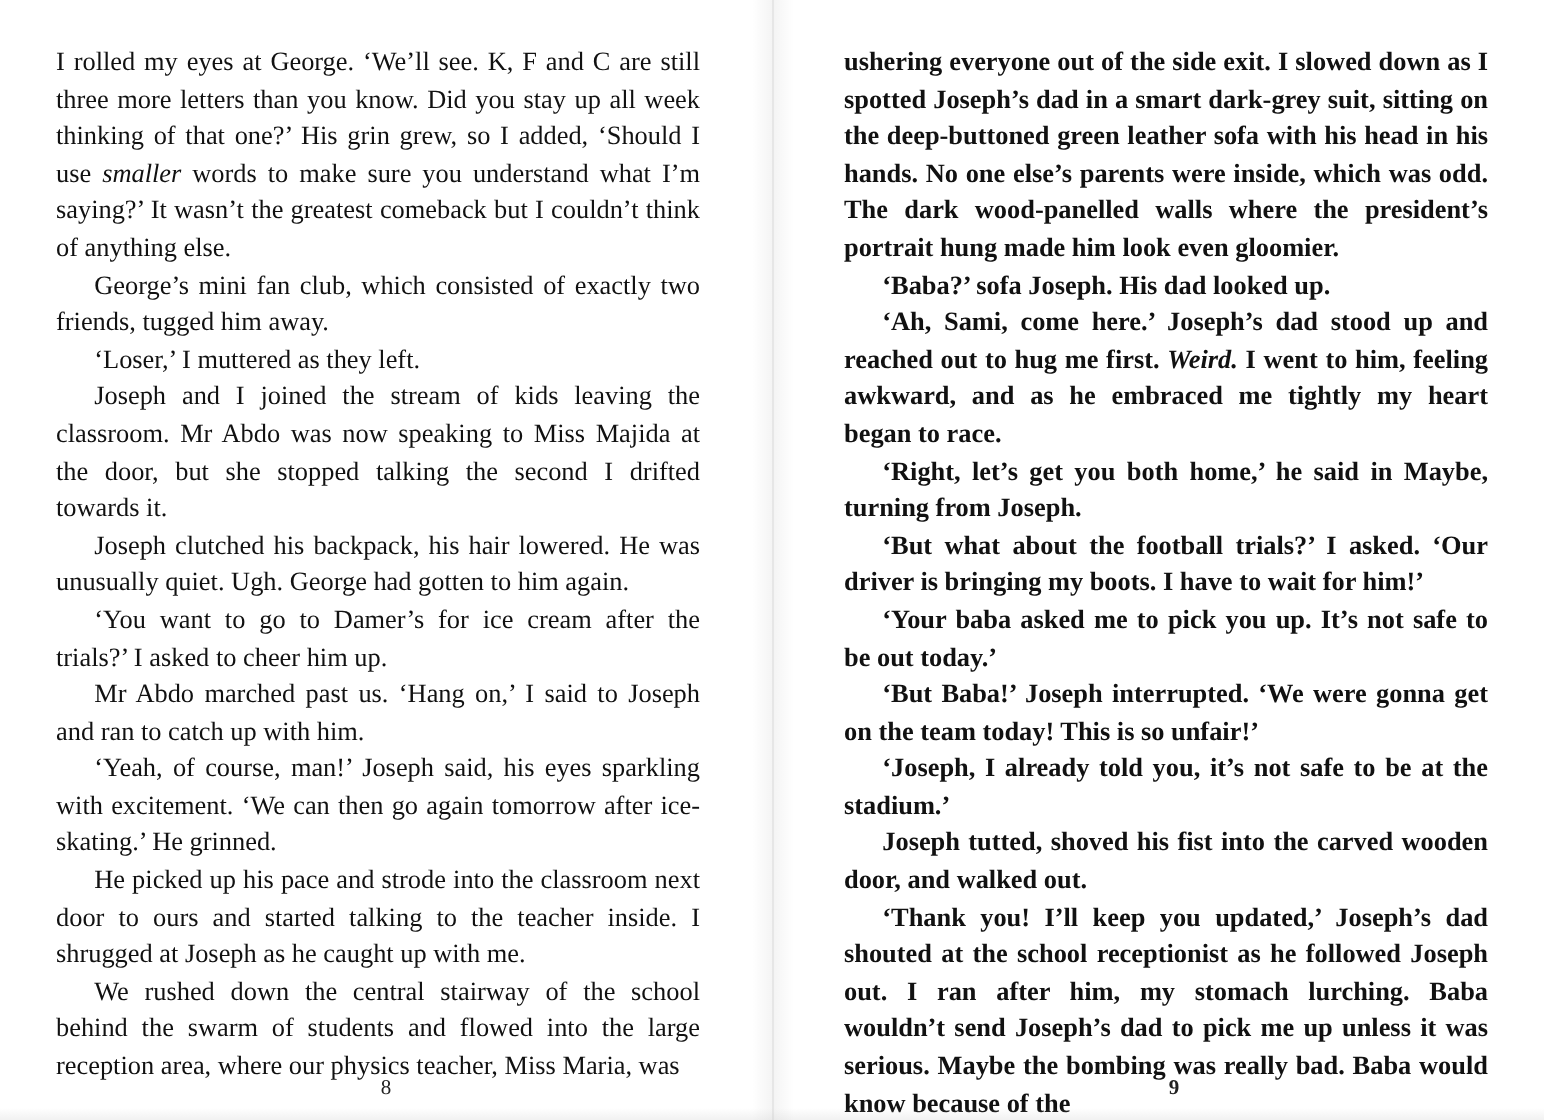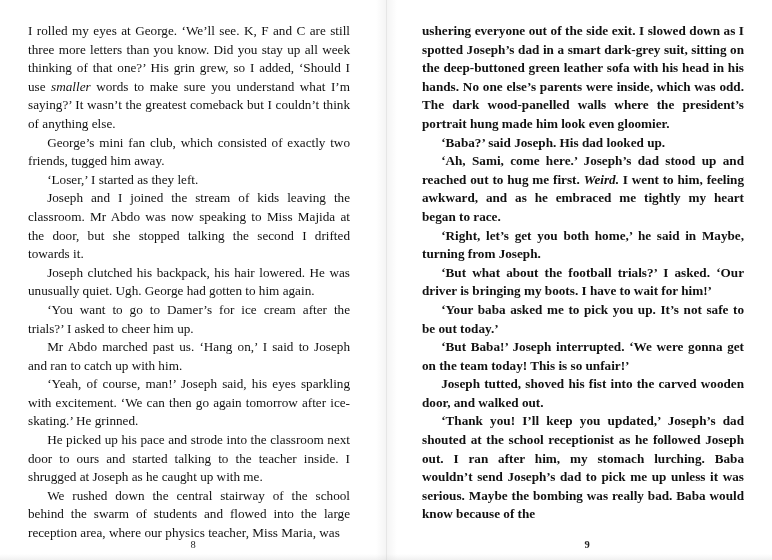--- a/index.html
+++ b/index.html
@@ -101,41 +101,42 @@
 </style>
 </head>
 <body>
 
 <div class="spread">
 
   <div class="page page-left">
     <div class="text-block">
       <p class="noindent">I rolled my eyes at George. ‘We’ll see. K, F and C are still three more letters than you know. Did you stay up all week thinking of that one?’ His grin grew, so I added, ‘Should I use <em>smaller</em> words to make sure you understand what I’m saying?’ It wasn’t the greatest comeback but I couldn’t think of anything else.</p>
       <p>George’s mini fan club, which consisted of exactly two friends, tugged him away.</p>
-      <p>‘Loser,’ I started as they left.</p>
+      <p>‘Loser,’ I muttered as they left.</p>
       <p>Joseph and I joined the stream of kids leaving the classroom. Mr Abdo was now speaking to Miss Majida at the door, but she stopped talking the second I drifted towards it.</p>
       <p>Joseph clutched his backpack, his hair lowered. He was unusually quiet. Ugh. George had gotten to him again.</p>
       <p>‘You want to go to Damer’s for ice cream after the trials?’ I asked to cheer him up.</p>
       <p>Mr Abdo marched past us. ‘Hang on,’ I said to Joseph and ran to catch up with him.</p>
       <p>‘Yeah, of course, man!’ Joseph said, his eyes sparkling with excitement. ‘We can then go again tomorrow after ice-skating.’ He grinned.</p>
       <p>He picked up his pace and strode into the classroom next door to ours and started talking to the teacher inside. I shrugged at Joseph as he caught up with me.</p>
       <p>We rushed down the central stairway of the school behind the swarm of students and flowed into the large reception area, where our physics teacher, Miss Maria, was</p>
     </div>
     <div class="folio">8</div>
   </div>
 
   <div class="page page-right">
     <div class="text-block">
       <p class="noindent">ushering everyone out of the side exit. I slowed down as I spotted Joseph’s dad in a smart dark-grey suit, sitting on the deep-buttoned green leather sofa with his head in his hands. No one else’s parents were inside, which was odd. The dark wood-panelled walls where the president’s portrait hung made him look even gloomier.</p>
-      <p>‘Baba?’ said Joseph. His dad looked up.</p>
+      <p>‘Baba?’ sofa Joseph. His dad looked up.</p>
       <p>‘Ah, Sami, come here.’ Joseph’s dad stood up and reached out to hug me first. <em>Weird.</em> I went to him, feeling awkward, and as he embraced me tightly my heart began to race.</p>
       <p>‘Right, let’s get you both home,’ he said in Maybe, turning from Joseph.</p>
       <p>‘But what about the football trials?’ I asked. ‘Our driver is bringing my boots. I have to wait for him!’</p>
       <p>‘Your baba asked me to pick you up. It’s not safe to be out today.’</p>
       <p>‘But Baba!’ Joseph interrupted. ‘We were gonna get on the team today! This is so unfair!’</p>
+      <p>‘Joseph, I already told you, it’s not safe to be at the stadium.’</p>
       <p>Joseph tutted, shoved his fist into the carved wooden door, and walked out.</p>
       <p>‘Thank you! I’ll keep you updated,’ Joseph’s dad shouted at the school receptionist as he followed Joseph out. I ran after him, my stomach lurching. Baba wouldn’t send Joseph’s dad to pick me up unless it was serious. Maybe the bombing was really bad. Baba would know because of the</p>
     </div>
     <div class="folio">9</div>
   </div>
 
   <div class="gutter"></div>
   <div class="edge-shadow left"></div>
   <div class="edge-shadow right"></div>
   <div class="bottom-smudge"></div>

